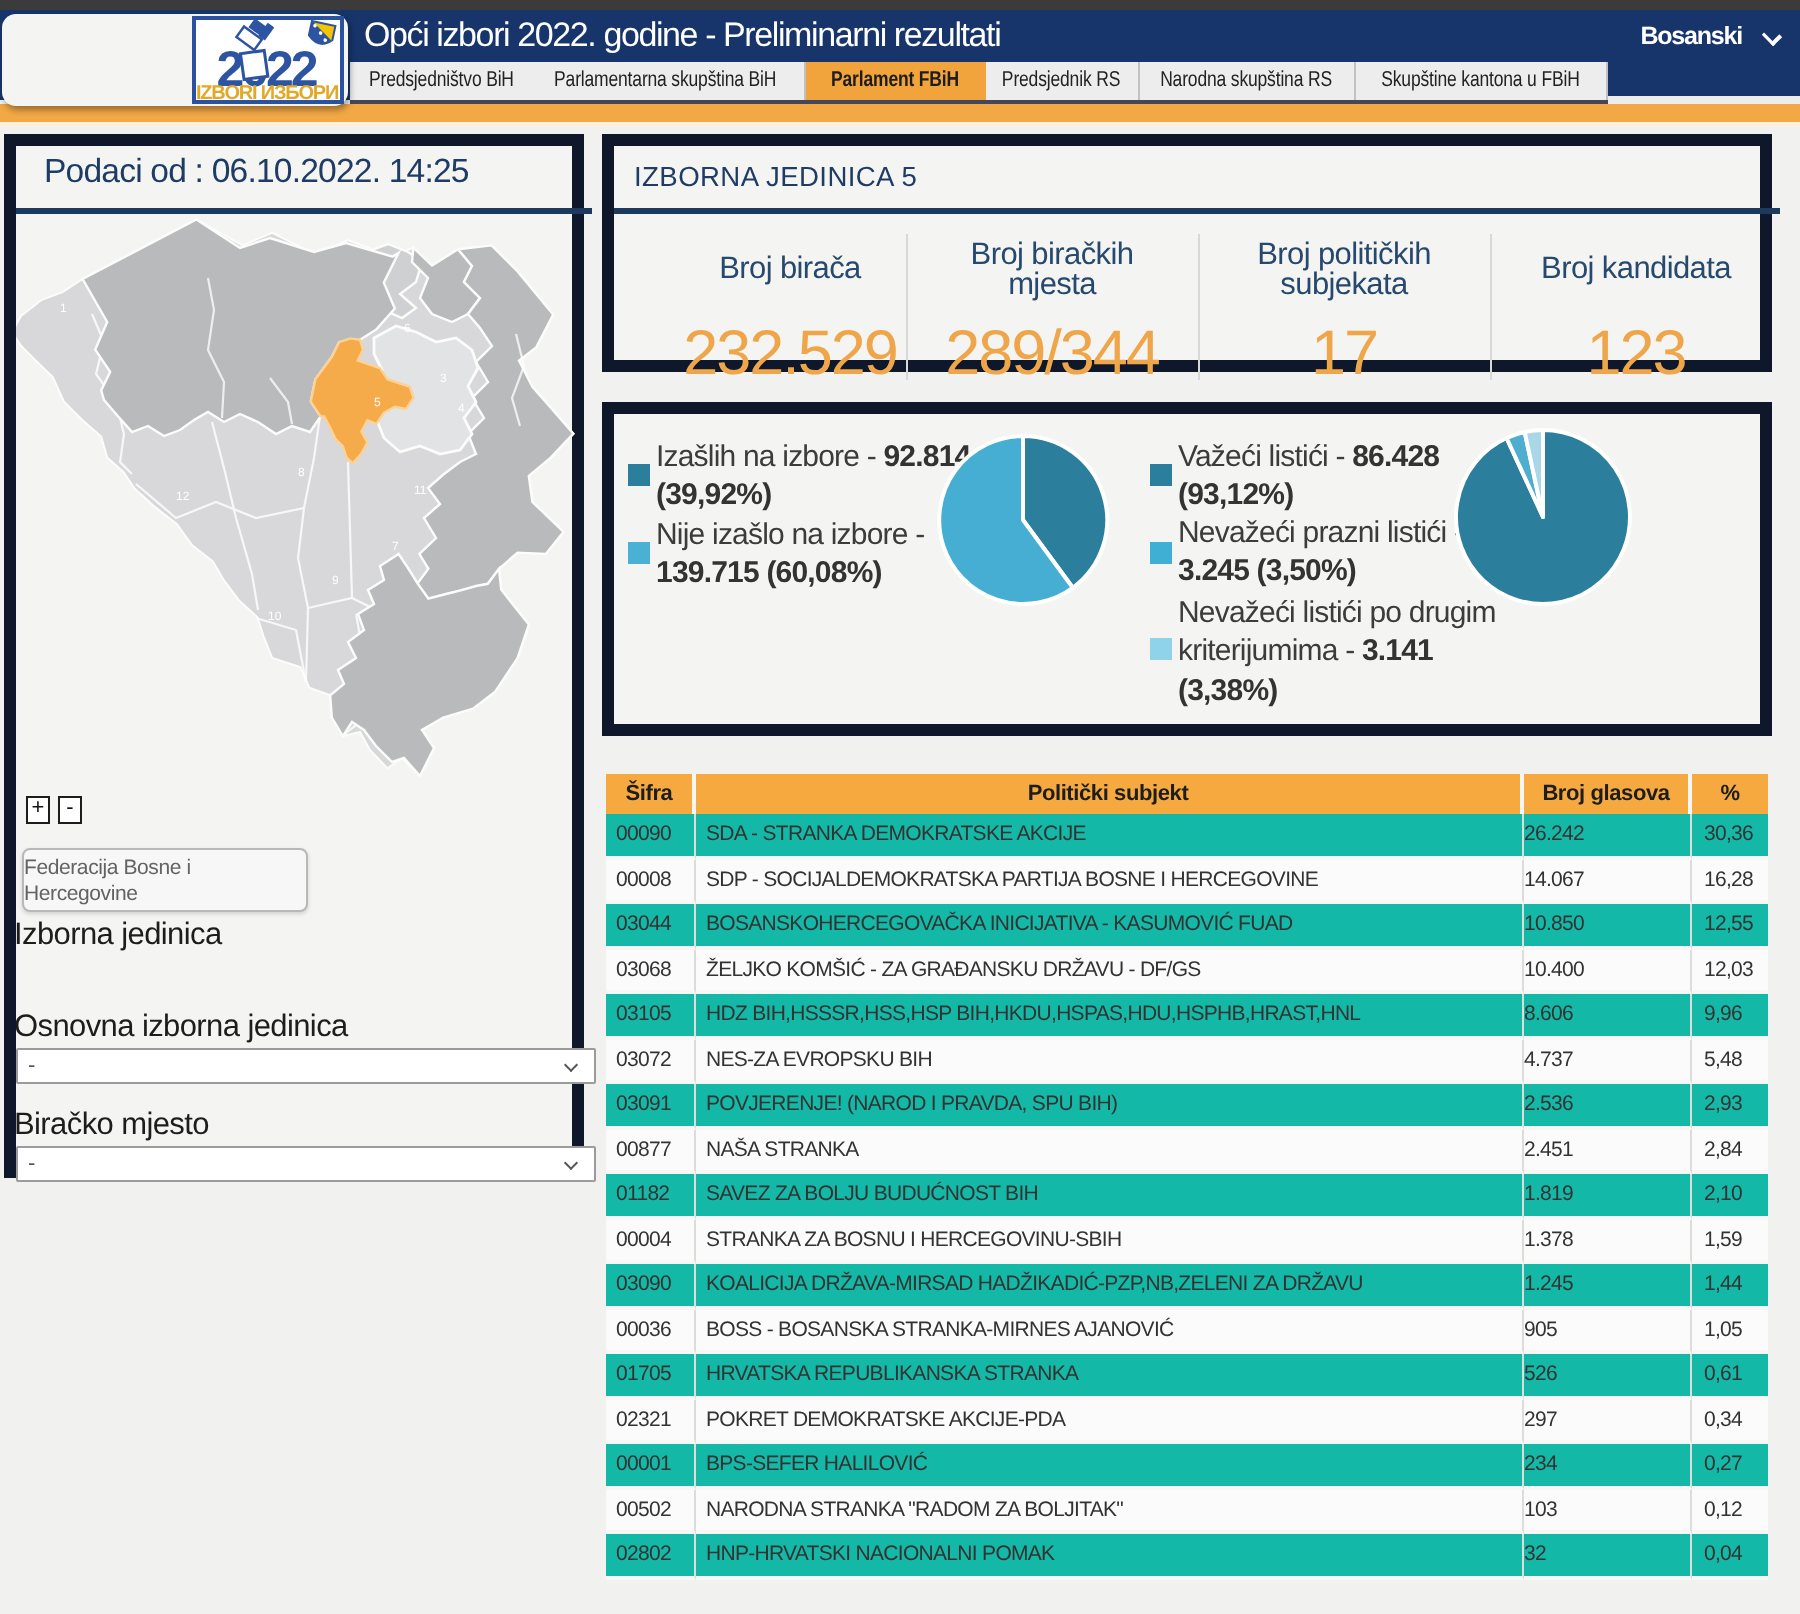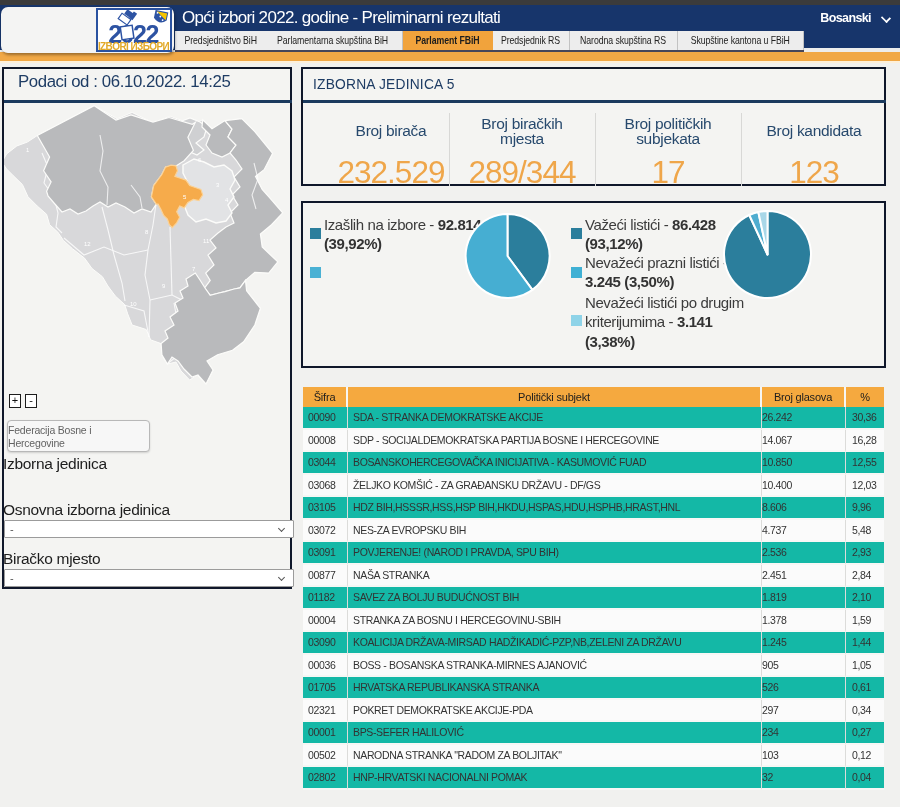--- a/index.html
+++ b/index.html
@@ -19,40 +19,40 @@
   #tabline { left:175px; top:49.5px; width:629px; height:2px; background:#46465a; }
   #tabgap { left:804px; top:47.5px; width:96px; height:4px; background:#ededec; }
   #orangestrip { left:0; top:51.5px; width:900px; height:9px; background:#f1a845; }
   #orangefade { left:0; top:60.5px; width:900px; height:2px; background:#fdf0da; }
 
   
   #logobox { left:1px; top:7px; width:173px; height:46px; background:#f4f4f3; border-radius:7px; box-shadow:1px 2px 3px rgba(0,0,0,.35); }
   #logo { left:96px; top:8px; width:76px; height:44px; background:#fff; border:2px solid #2a52a0; }
 
   
-  .panel { background:#f4f4f2; border:2px solid #0f172a; }
+  .panel { background:#f4f4f2; border:6px solid #0f172a; }
   #leftpanel { left:2px; top:67px; width:290px; height:522px; }
   #podaci { left:14px; top:3px; color:#1e3c64; font-size:16.8px; letter-spacing:-0.4px; }
   #leftrule { left:0px; top:31px; width:288px; height:3px; background:#1b3a5e; }
   #statspanel { left:301px; top:67px; width:585px; height:119px; }
   #stitle { left:10px; top:8px; color:#1e3c64; font-size:13.8px; letter-spacing:0.2px; }
   #statsrule { left:0px; top:31px; width:583px; height:3px; background:#1b3a5e; }
   .statcell { position:absolute; top:34px; width:146px; height:84px; text-align:center; padding-top:12px; }
   .statlbl { color:#27496d; font-size:15.5px; line-height:15px; letter-spacing:-0.3px; height:31px; display:table-cell; vertical-align:middle; width:146px; }
   .statnum { color:#efa64a; font-size:31.5px; letter-spacing:-1px; margin-top:12px; line-height:28px; }
   .statsep { position:absolute; top:44px; width:1px; height:73px; background:#d8d8d6; }
 
   #piepanel { left:301px; top:201px; width:585px; height:167px; }
   .legend { position:absolute; font-size:15px; line-height:19.3px; color:#3c3c3c; letter-spacing:-0.4px; }
   .sq { position:absolute; width:11px; height:11px; }
   .legend b { color:#333; }
 
   
   #tbl { left:303px; top:387px; width:581px; border-collapse:separate; border-spacing:0; font-size:10.5px; color:#333; }
-  #tbl th { background:#f5a93f; color:#1d1d1d; font-size:11px; font-weight:normal; height:20px; padding:0; border-right:2px solid #f6f6f4; letter-spacing:-0.2px; }
+  #tbl th { background:#f5a93f; color:#1d1d1d; font-size:11px; font-weight:bold; height:20px; padding:0; border-right:2px solid #f6f6f4; letter-spacing:-0.2px; }
   #tbl th:last-child { border-right:none; }
   #tbl td { height:22.5px; padding:0; border-bottom:2px solid #f7f7f5; border-right:1px solid #dcdcda; letter-spacing:-0.35px; }
   #tbl td:last-child { border-right:none; }
   #tbl tr.g td { background:#14b8a6; }
   #tbl tr.w td { background:#fbfbfb; }
   #tbl td.c1 { padding-left:5px; }
   #tbl td.c2 { padding-left:5px; }
   #tbl td.c3 { text-align:left; }
   #tbl td.c4 { padding-left:6px; }
 
@@ -179,20 +179,21 @@
     </div>
   <div class="statsep" style="left:146px;"></div>
   <div class="statsep" style="left:292px;"></div>
   <div class="statsep" style="left:438px;"></div>
 </div>
 
 <div class="panel abs" id="piepanel">
   <div class="sq" style="left:7px; top:25px; background:#2b7e9c;"></div>
   <div class="legend" style="left:21px; top:12px;">Izašlih na izbore - <b>92.814</b><br><b>(39,92%)</b></div>
   <div class="sq" style="left:7px; top:64px; background:#4ab1d4;"></div>
+  <div class="legend" style="left:21px; top:51px;">Nije izašlo na izbore -<br><b>139.715 (60,08%)</b></div>
   <svg class="abs" style="left:156px; top:5px;" width="97" height="97" viewBox="0 0 97 97">
     <g stroke="#fff" stroke-width="2" stroke-linejoin="round">
       <path d="M48.5 48 L48.5 6 A42 42 0 0 1 73.4 81.9 Z" fill="#2b7e9c"></path>
       <path d="M48.5 48 L73.4 81.9 A42 42 0 1 1 48.5 6 Z" fill="#46aed2"></path>
     </g>
   </svg>
   <div class="sq" style="left:268px; top:25px; background:#2b7e9c;"></div>
   <div class="legend" style="left:282px; top:12px;">Važeći listići - <b>86.428</b><br><b>(93,12%)</b></div>
   <div class="sq" style="left:268px; top:64px; background:#3fb0d4;"></div>
   <div class="legend" style="left:282px; top:50px;">Nevažeći prazni listići -<br><b>3.245 (3,50%)</b></div>

